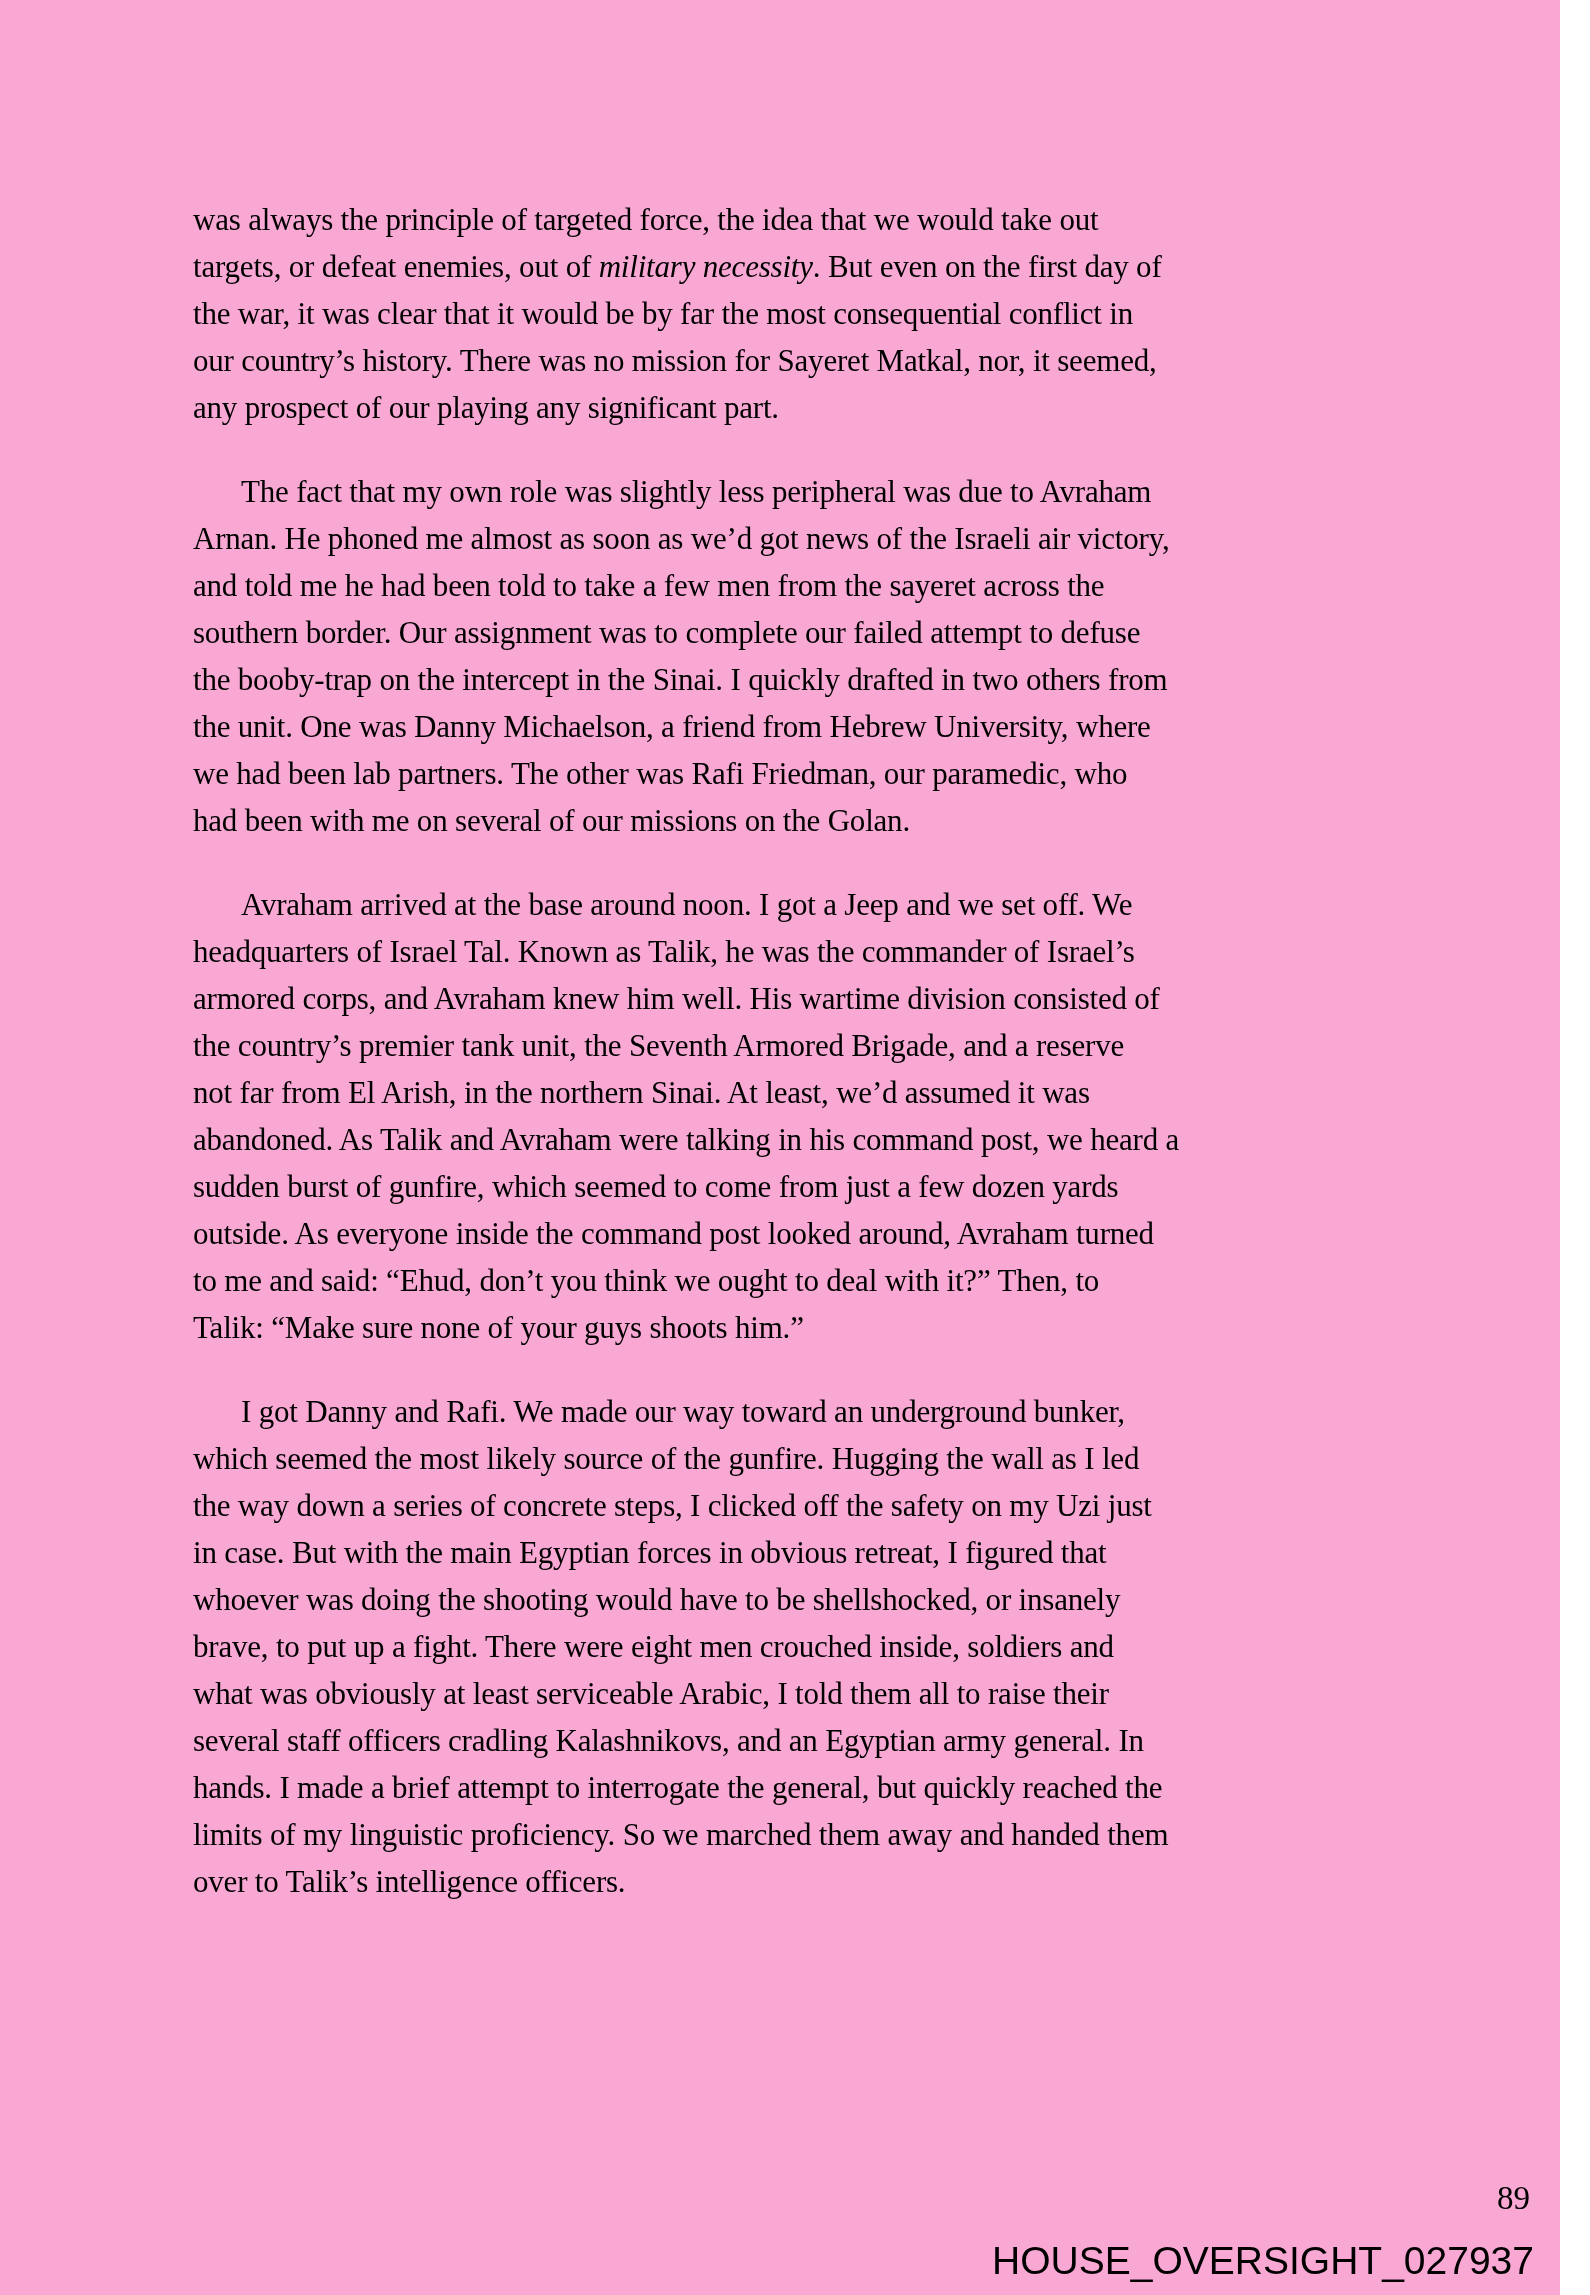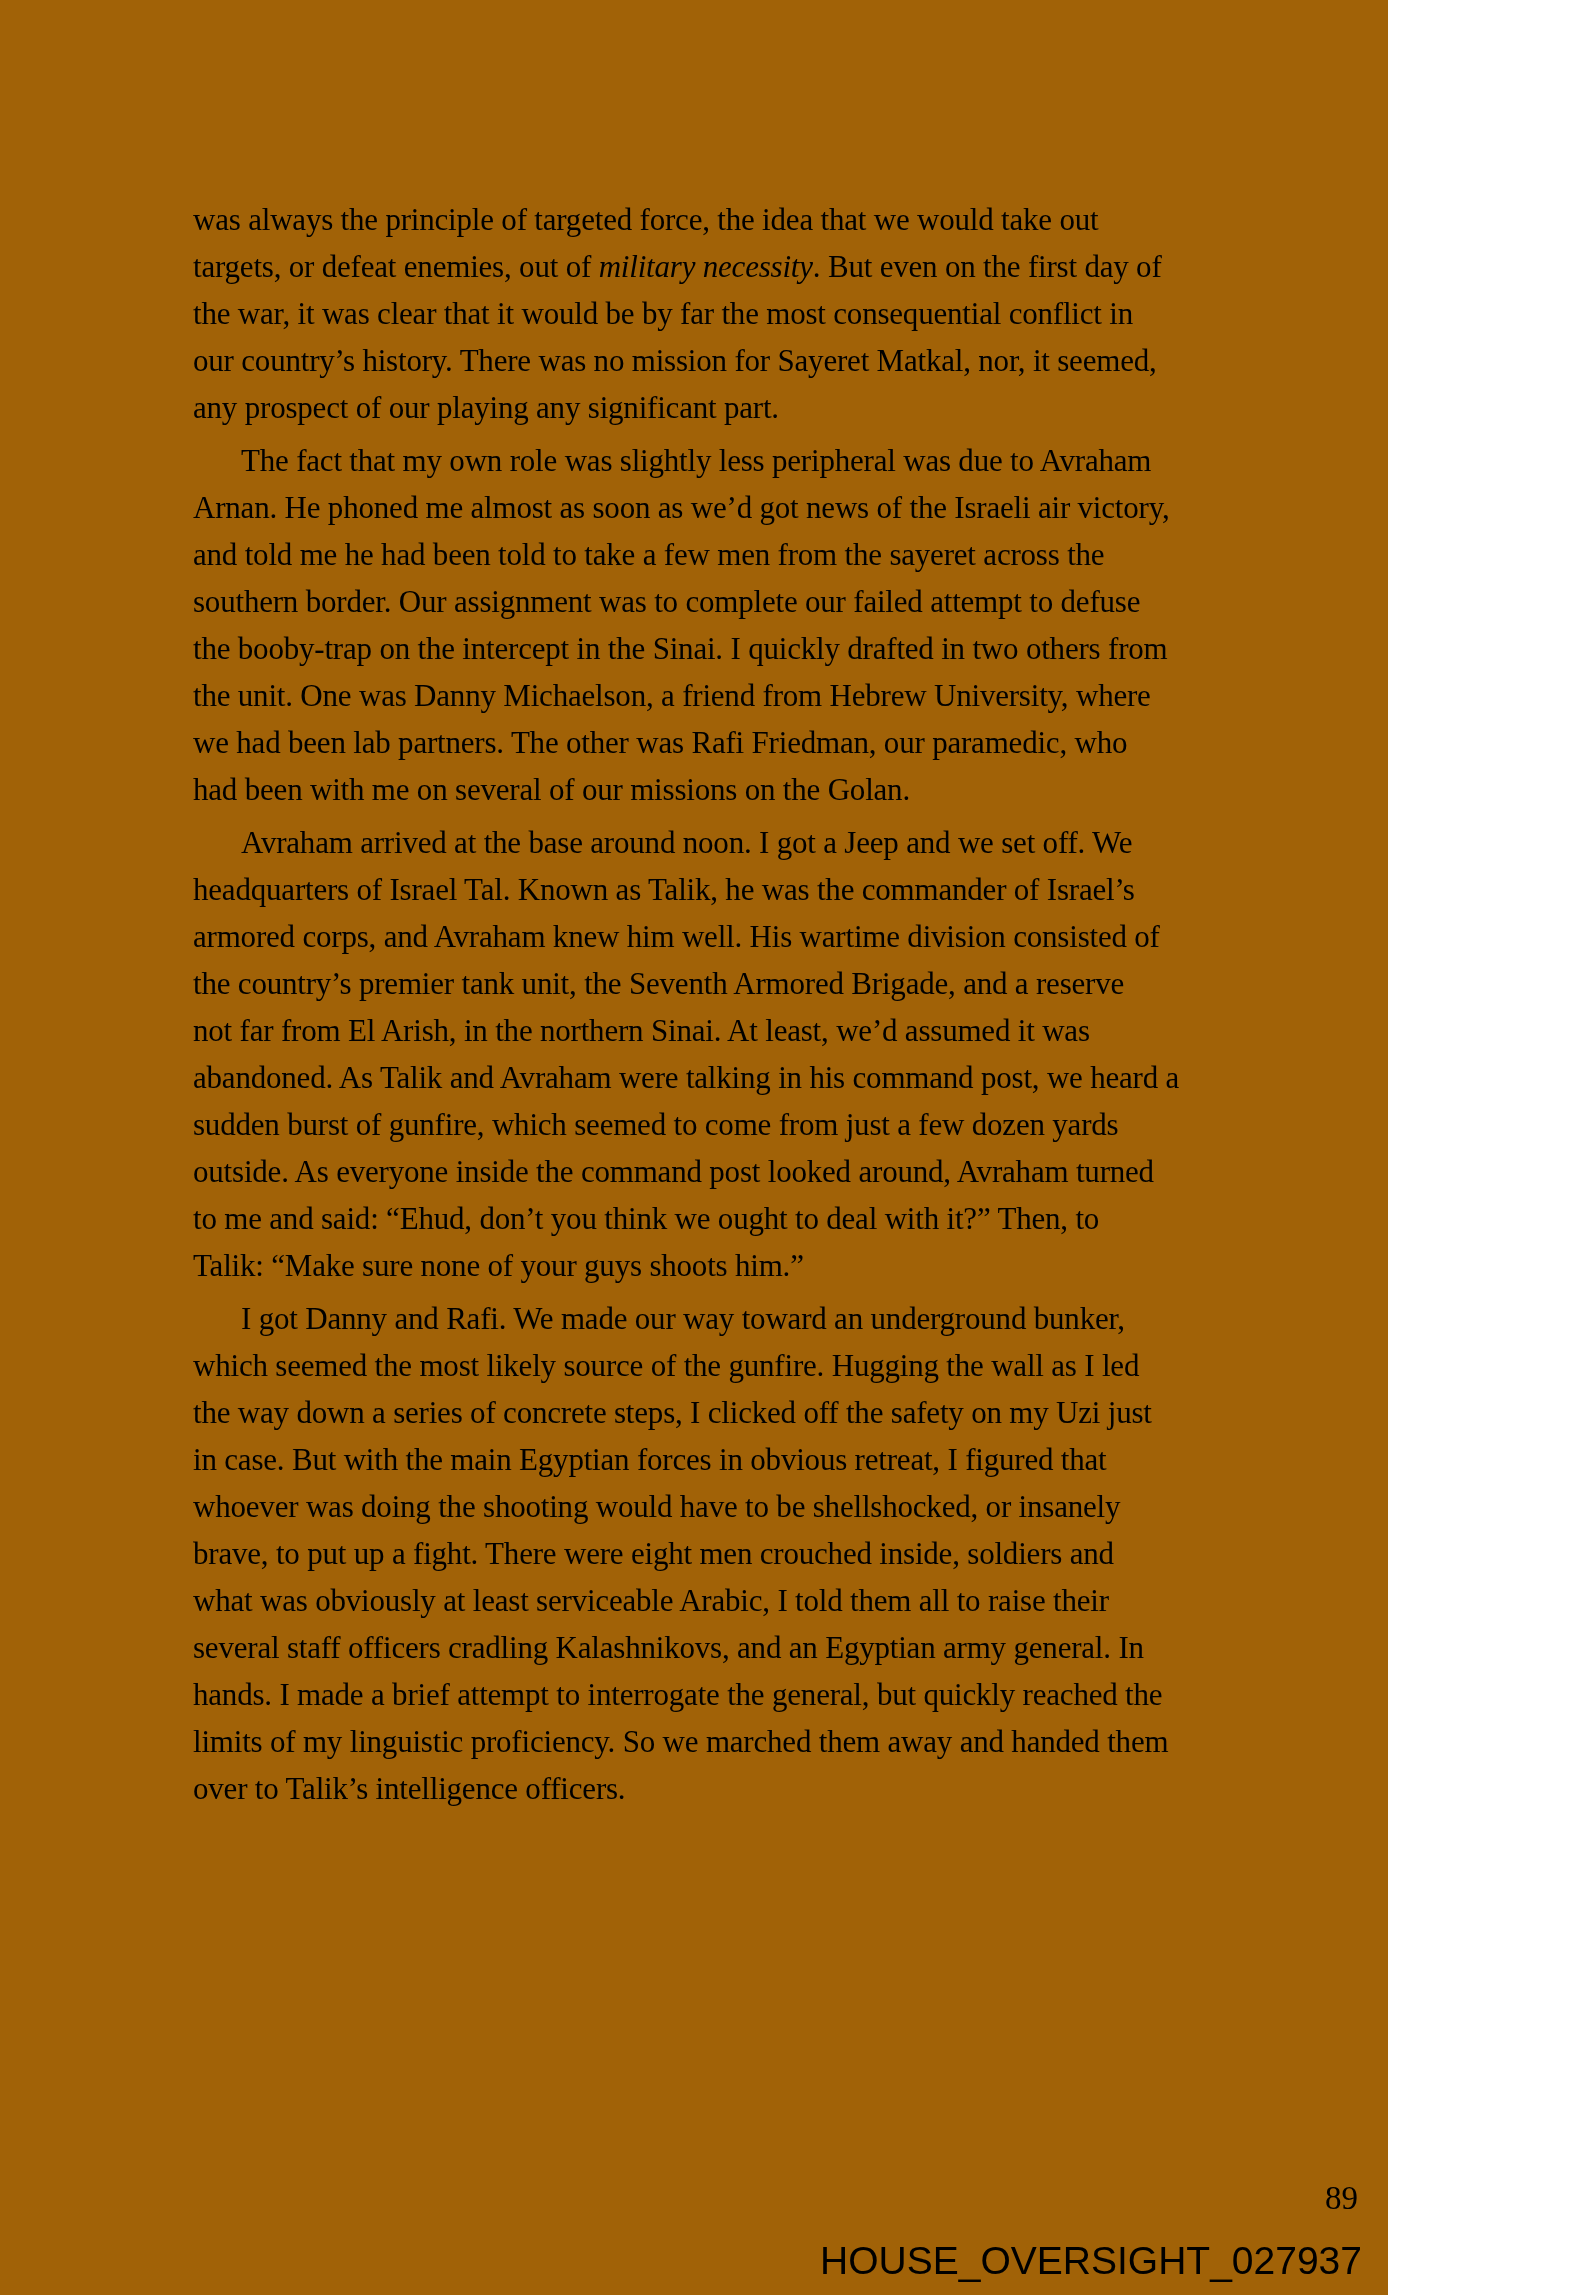--- a/index.html
+++ b/index.html
@@ -1,38 +1,38 @@
 <!DOCTYPE html>
 <html style="font-size:10.3px"><head>
 <meta charset="utf-8">
 <style>
   html, body { margin: 0; padding: 0; background: #ffffff; }
   .page {
     position: relative;
-    width: 1388px;
+    width: 1560px;
     height: 2295px;
-    background: #a16207;
+    background: #f9a8d4;
     overflow: hidden;
     color: #000000;
     font-family: "Liberation Serif", "DejaVu Serif", serif;
   }
   .text-block {
     position: absolute;
     left: 193px;
     top: 196px;
     width: 1258px;
   }
   .text-line {
     height: 47px;
     line-height: 47px;
     font-size: 31px;
     letter-spacing: -0.2px;
     white-space: nowrap;
   }
-  .paragraph + .paragraph { margin-top: 6px; }
+  .paragraph + .paragraph { margin-top: 37px; }
   .paragraph.indent .text-line:first-child { padding-left: 48px; }
   .italic { font-style: italic; }
   .page-number {
     position: absolute;
     top: 2182px;
     right: 30px;
     font-family: Liberation Serif, serif;
     font-size: 33px;
     line-height: 1;
   }

